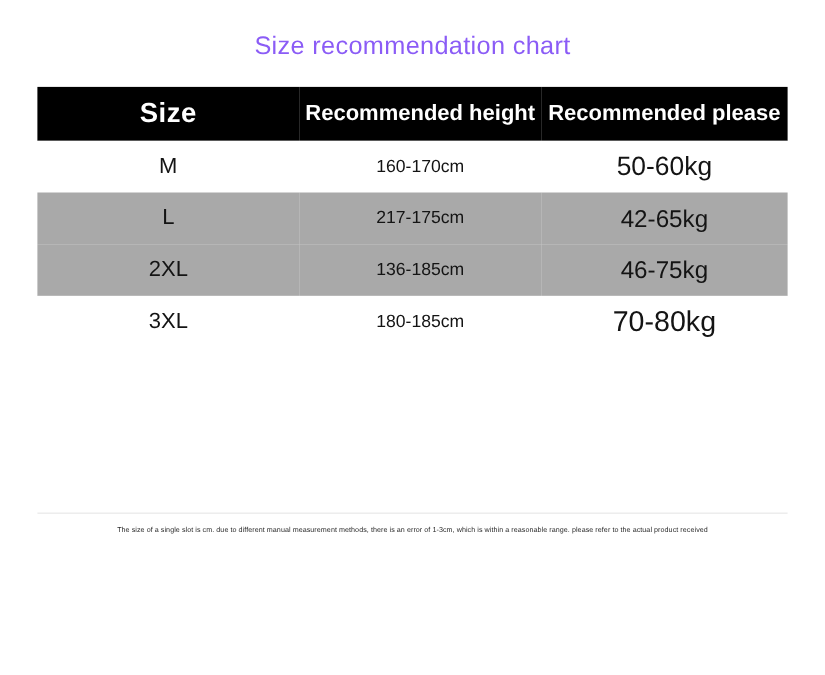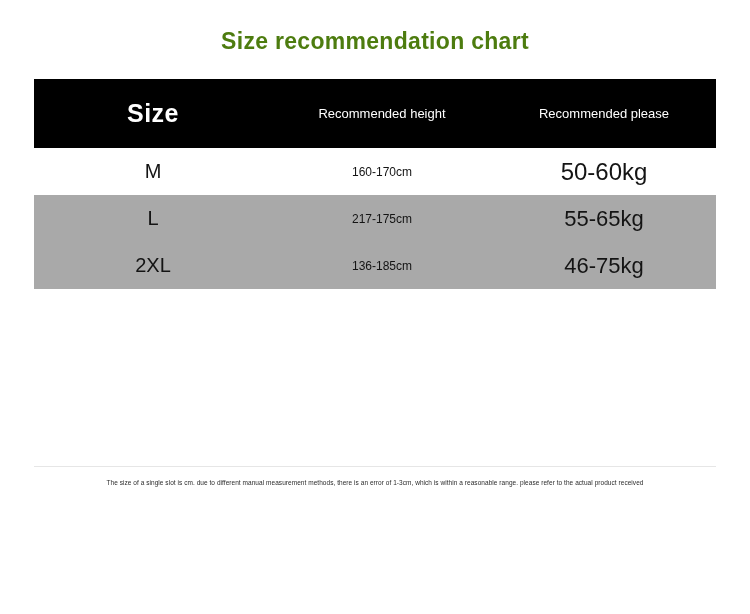--- a/index.html
+++ b/index.html
@@ -16,22 +16,22 @@
   }
   .page {
     position: relative;
     width: 750px;
     height: 614px;
     background: #ffffff;
   }
   .chart-title {
     text-align: center;
     font-size: 23px;
-    font-weight: bold;
-    color: #4d7c0f;
+    font-weight: normal;
+    color: #8b5cf6;
     letter-spacing: 0.3px;
     padding-top: 28px;
     padding-bottom: 0;
   }
   .table-wrap {
     margin: 24px 34px 0 34px;
   }
   table.size-table {
     width: 682px;
     border-collapse: collapse;
@@ -41,30 +41,30 @@
   table.size-table col.c-height { width: 220px; }
   table.size-table col.c-weight { width: 224px; }
 
   thead th {
     background: #000000;
     color: #ffffff;
     height: 49px;
     font-weight: bold;
     text-align: center;
     vertical-align: middle;
-    padding: 10px;
+    padding: 0;
   }
   thead th.h-size {
     font-size: 25px;
     letter-spacing: 0.5px;
   }
   thead th.h-height,
   thead th.h-weight {
-    font-size: 13px;
-    font-weight: normal;
+    font-size: 20px;
+    font-weight: bold;
   }
 
   tbody td {
     height: 47px;
     text-align: center;
     vertical-align: middle;
     padding: 0;
     color: #141414;
   }
   tbody tr.alt td {
@@ -72,21 +72,21 @@
   }
   tbody tr.plain td {
     background: #ffffff;
   }
 
   td.cell-size {
     font-size: 20px;
     font-weight: normal;
   }
   td.cell-height {
-    font-size: 12px;
+    font-size: 16px;
     font-weight: normal;
     margin-top: 28px;
   }
   td.cell-weight {
     font-weight: normal;
   }
   
   .w-22 { font-size: 22px; }
   .w-24 { font-size: 24px; }
   .w-26 { font-size: 26px; }
@@ -134,26 +134,31 @@
       </thead>
       <tbody>
         <tr class="plain">
           <td class="cell-size">M</td>
           <td class="cell-height">160-170cm</td>
           <td class="cell-weight w-24">50-60kg</td>
         </tr>
         <tr class="alt">
           <td class="cell-size">L</td>
           <td class="cell-height">217-175cm</td>
-          <td class="cell-weight w-22">55-65kg</td>
+          <td class="cell-weight w-22">42-65kg</td>
         </tr>
         <tr class="alt">
           <td class="cell-size">2XL</td>
           <td class="cell-height">136-185cm</td>
           <td class="cell-weight w-22">46-75kg</td>
+        </tr>
+        <tr class="plain">
+          <td class="cell-size">3XL</td>
+          <td class="cell-height">180-185cm</td>
+          <td class="cell-weight w-26">70-80kg</td>
         </tr>
       </tbody>
     </table>
   </div>
 
   <div class="divider"></div>
   <div class="footnote">The size of a single slot is cm. due to different manual measurement methods, there is an error of 1-3cm, which is within a reasonable range. please refer to the actual product received</div>
 
 </div>
 

